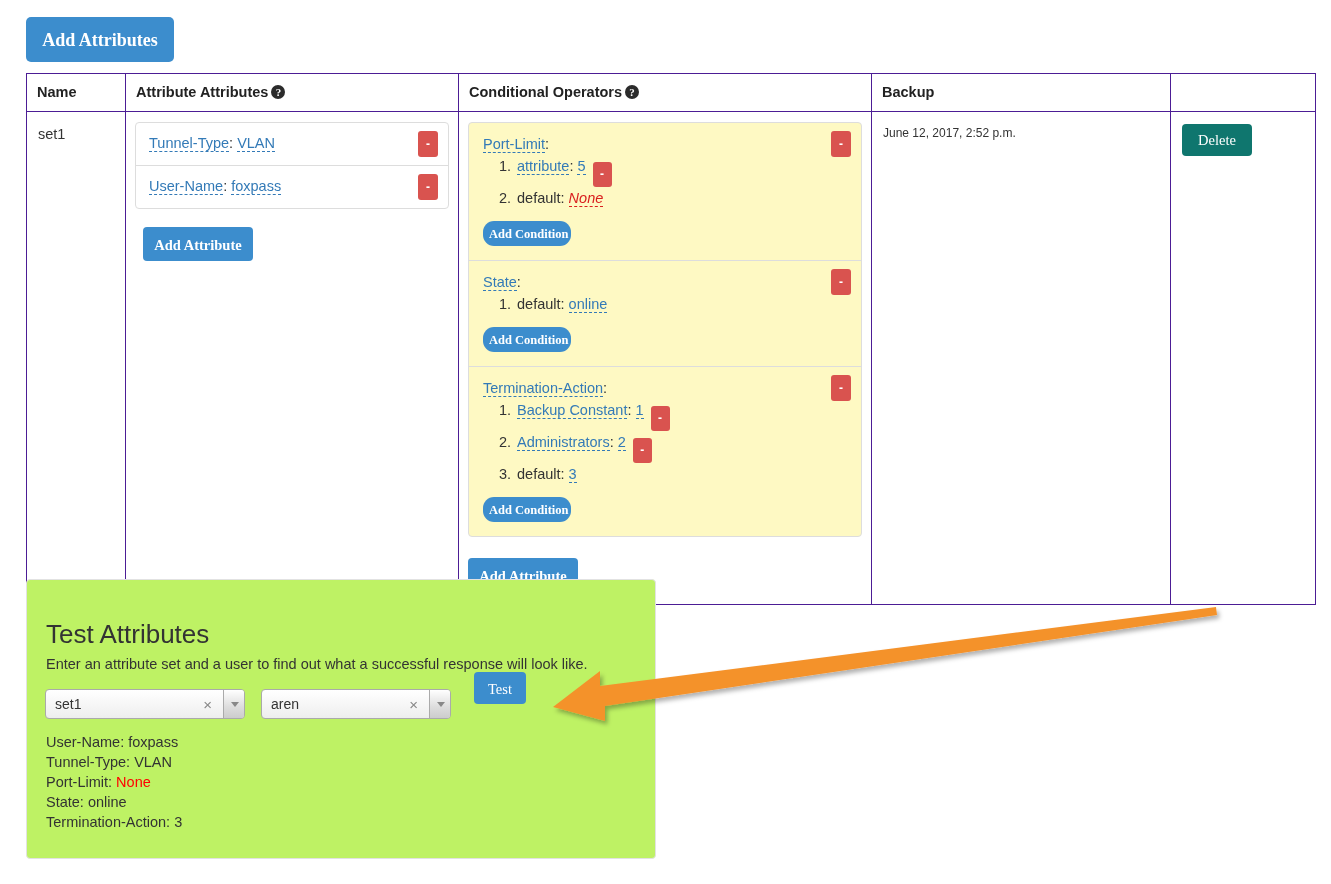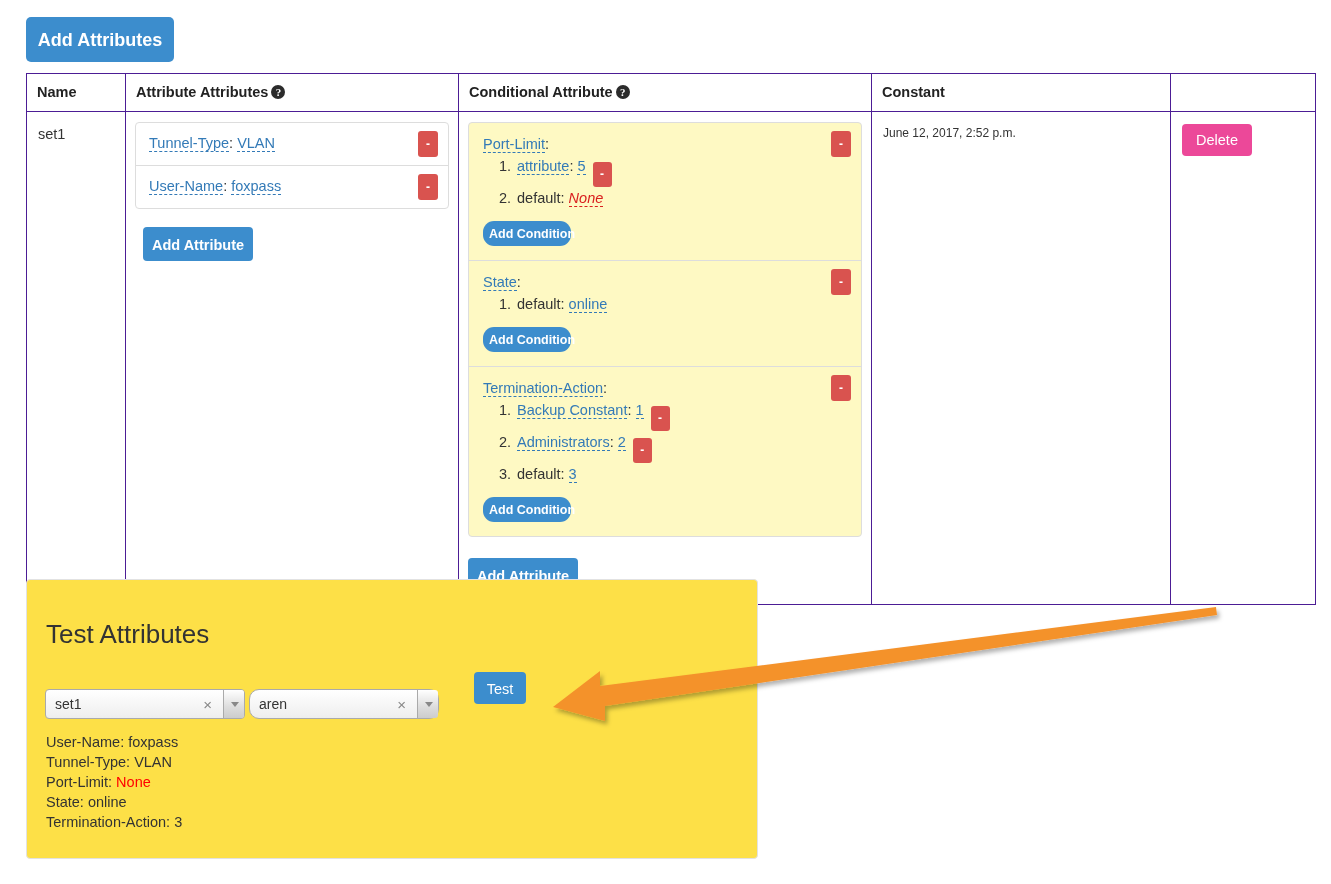--- a/index.html
+++ b/index.html
@@ -13,28 +13,28 @@
     -webkit-font-smoothing: antialiased;
   }
   .page { position: relative; width: 1331px; height: 884px; overflow: hidden; }
 
   
   .btn {
     display: inline-block;
     border: none;
     border-radius: 4px;
     color: #ffffff;
-    font-family: Liberation Sans, sans-serif;
+    font-family: Liberation Serif, serif;
     font-weight: bold;
     cursor: pointer;
     line-height: 1;
     white-space: nowrap;
   }
   .btn-primary { background: #3c8dcd; }
-  .btn-danger  { background: #ec4899; }
+  .btn-danger  { background: #0f766e; }
 
   .btn-add-attributes {
     position: absolute;
     left: 26px; top: 17px;
     width: 148px; height: 45px;
     font-size: 18px;
     border-radius: 5px;
   }
 
   
@@ -185,22 +185,22 @@
     width: 110px; height: 34px;
     font-size: 14.5px;
     line-height: 34px;
     border-radius: 4px;
   }
 
   
   .test-panel {
     position: absolute;
     left: 26px; top: 579px;
-    width: 732px; height: 280px;
-    background: #fde047;
+    width: 630px; height: 280px;
+    background: #bef264;
     border: 1px solid #e2e2e2;
     border-radius: 4px;
   }
   .test-title {
     margin: 0;
     position: absolute;
     left: 19px; top: 39px;
     font-size: 26px;
     font-weight: normal;
     color: #333333;
@@ -214,21 +214,21 @@
 
   .select2 {
     position: absolute;
     top: 109px;
     height: 30px;
     background: linear-gradient(#ffffff 0%, #eeeeee 100%);
     border: 1px solid #aaaaaa;
     border-radius: 4px;
   }
   .select2.s1 { left: 18px; width: 200px; }
-  .select2.s2 { left: 222px; width: 190px; border-radius: 10px; }
+  .select2.s2 { left: 234px; width: 190px; }
   .select2-text {
     position: absolute;
     left: 9px; top: 6px;
     font-size: 14px;
     color: #333333;
   }
   .select2-clear {
     position: absolute;
     right: 32px; top: 5px;
     font-size: 15px;
@@ -296,24 +296,24 @@
     </colgroup>
     <thead>
       <tr>
         <th>
           <span>Name</span>
         </th>
         <th>
           <span>Attribute Attributes</span><span class="help-icon">?</span>
         </th>
         <th>
-          <span>Conditional Attribute</span><span class="help-icon">?</span>
+          <span>Conditional Operators</span><span class="help-icon">?</span>
         </th>
         <th>
-          <span>Constant</span>
+          <span>Backup</span>
         </th>
         <th></th>
       </tr>
     </thead>
     <tbody>
       <tr>
 
         <td class="cell-name">
           <span>set1</span>
         </td>
@@ -356,20 +356,21 @@
 
         <td class="cell-actions">
           <button class="btn btn-danger btn-delete">Delete</button>
         </td>
       </tr>
     </tbody>
   </table>
 
   <div class="test-panel">
     <h2 class="test-title">Test Attributes</h2>
+    <div class="test-desc">Enter an attribute set and a user to find out what a successful response will look like.</div>
 
     <div class="select2 s1">
       <span class="select2-text">set1</span>
       <span class="select2-clear">×</span>
       <span class="select2-arrow"></span>
     </div>
 
     <div class="select2 s2">
       <span class="select2-text">aren</span>
       <span class="select2-clear">×</span>

